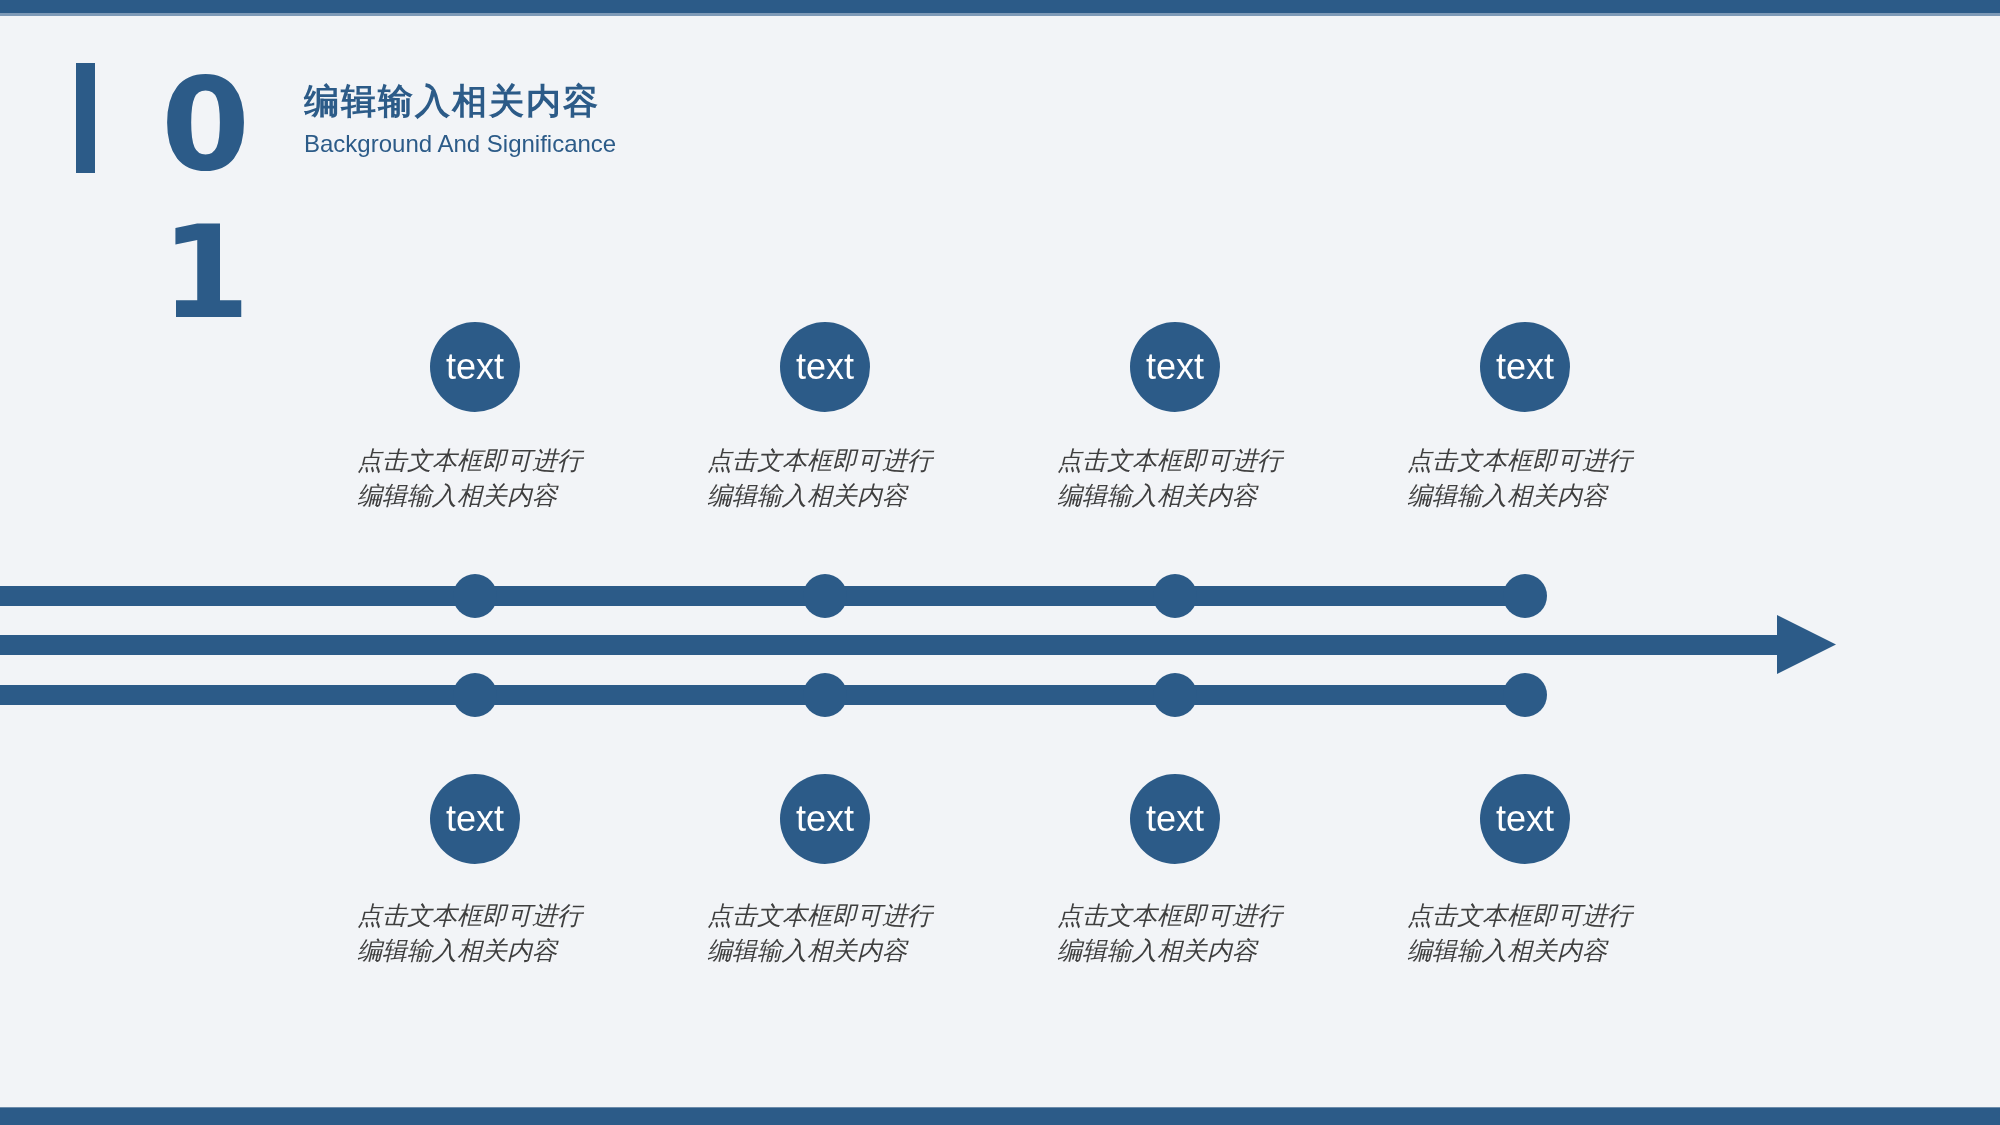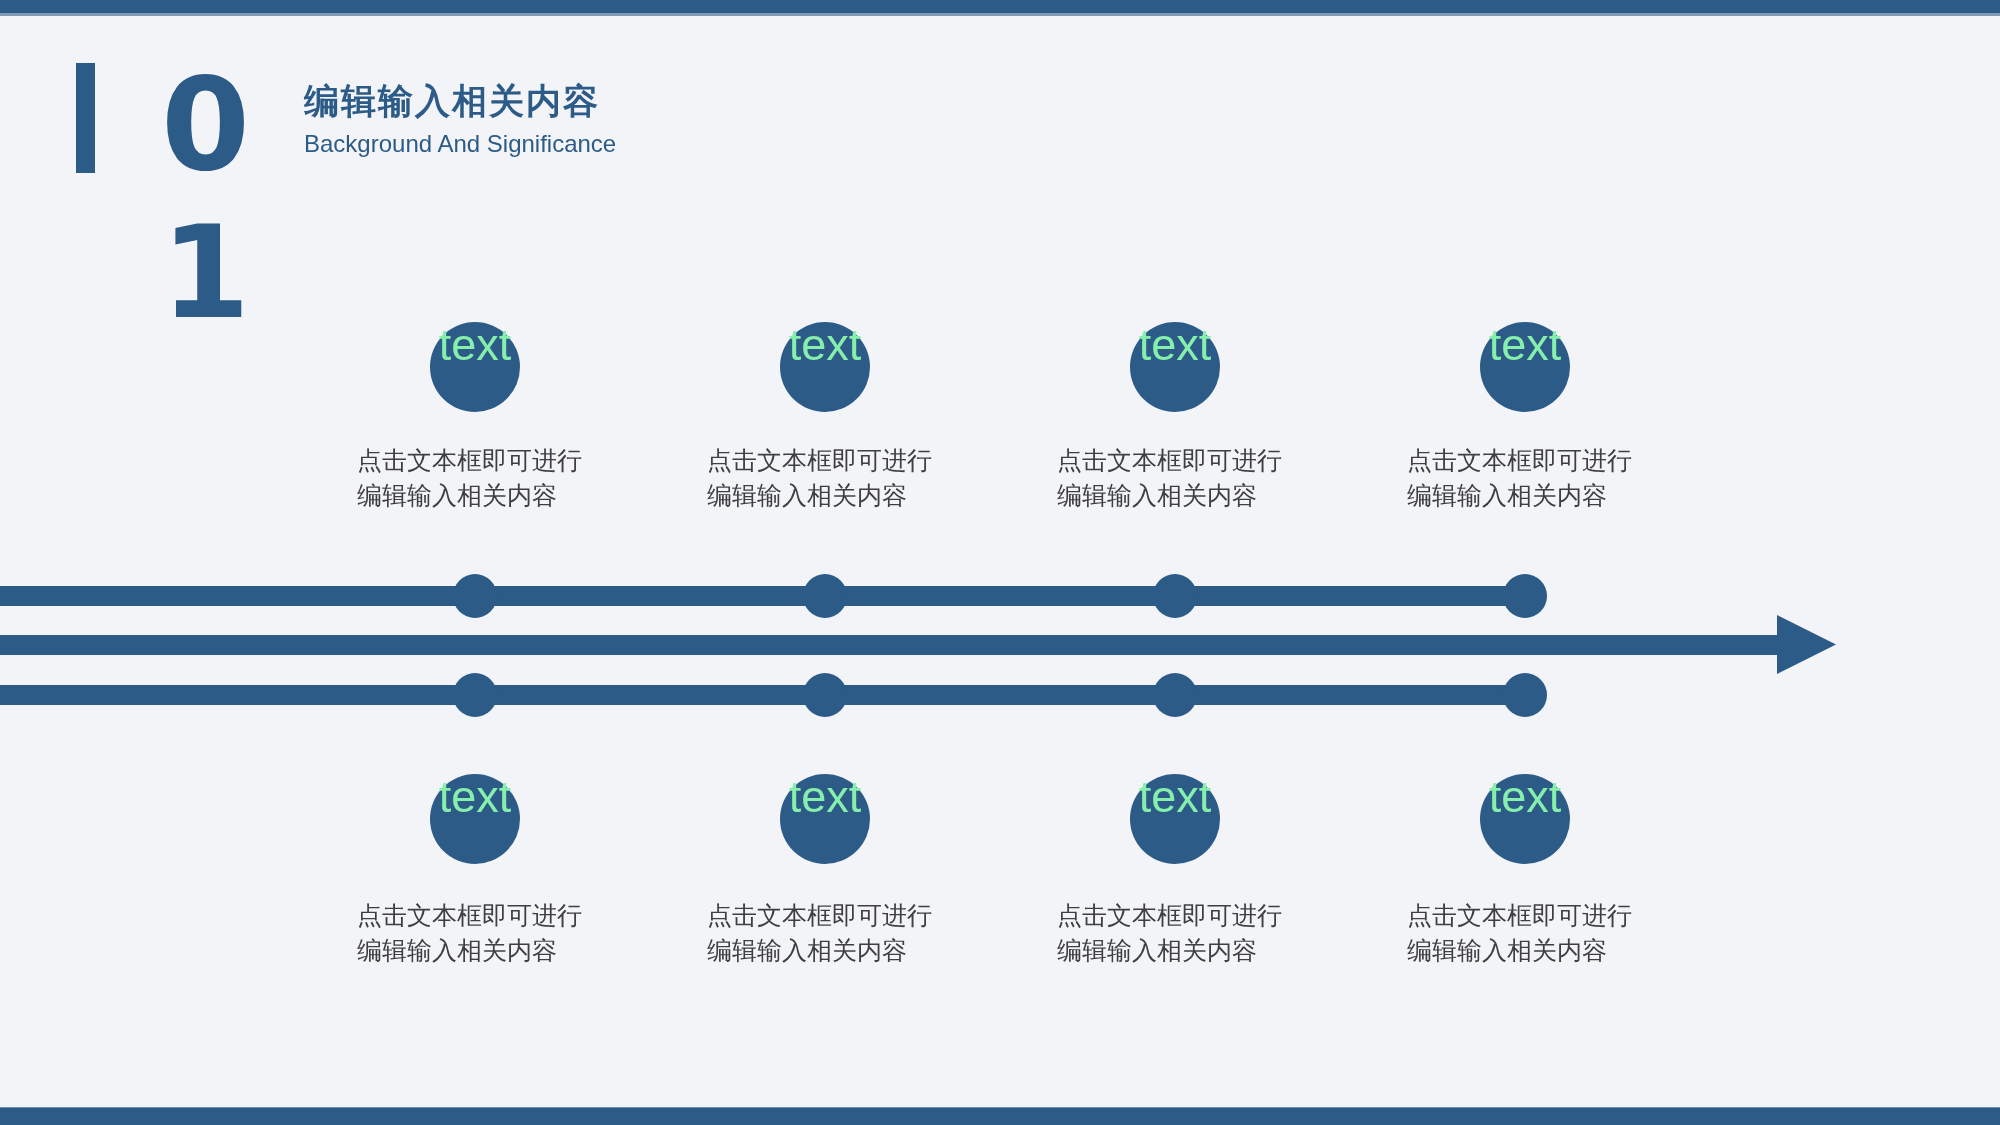--- a/index.html
+++ b/index.html
@@ -41,26 +41,26 @@
     color:var(--accent);
   }
 
   .timeline-svg{position:absolute;left:0;top:0;}
 
   .item{position:absolute;width:240px;}
   .item.row-top{top:322px;}
   .item.row-bottom{top:774px;}
   .badge{
     width:90px;height:90px;margin:0 auto;border-radius:50%;
-    background:var(--accent);color:#86efac;
-    display:flex;justify-content:center;
-    font-size:45px;line-height:1;
+    background:var(--accent);color:#ffffff;
+    display:flex;align-items:center;justify-content:center;
+    font-size:36px;line-height:1;
   }
   .desc{
-    padding-left:2px;font-size:25px;line-height:35px;color:var(--body);
+    padding-left:2px;font-size:25px;line-height:35px;color:var(--body);font-style:italic;
   }
   .row-top .desc{margin-top:31px;}
   .row-bottom .desc{margin-top:34px;}
 </style>
 </head>
 <body>
 
 <div class="slide">
 
   <div class="accent-bar top"></div>

